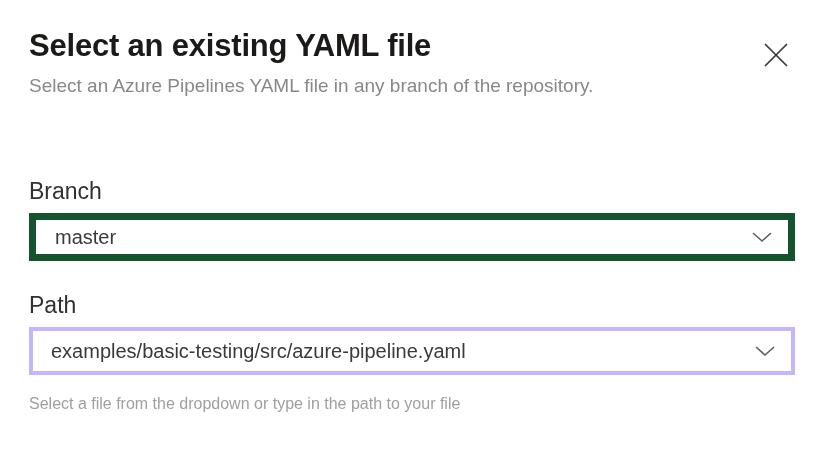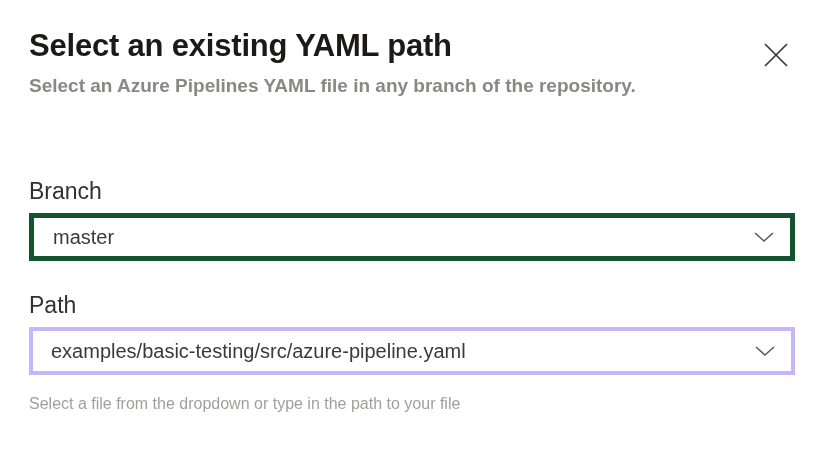--- a/index.html
+++ b/index.html
@@ -37,21 +37,21 @@
     font-size: 31px;
     font-weight: 600;
     line-height: 40px;
     letter-spacing: -0.2px;
     color: #1b1a19;
     margin: 0;
     white-space: nowrap;
   }
   .dialog-subtitle {
     font-size: 19px;
-    font-weight: 700;
+    font-weight: 400;
     line-height: 32px;
     color: #8a8886;
     margin: 4px 0 0 0;
     width: 610px;
   }
 
   .close-button {
     position: absolute;
     right: 21px;
     top: 32px;
@@ -82,21 +82,21 @@
     color: #323130;
     margin: 0 0 9px 0;
   }
 
   .combo {
     position: relative;
     box-sizing: border-box;
     width: 766px;
     height: 48px;
     background: #ffffff;
-    border: 5px solid #14532d;
+    border: 7px solid #14532d;
     display: flex;
     align-items: center;
     cursor: pointer;
   }
   .combo.focused {
     border: 4px solid #c4b5fd;
   }
 
   .combo-value {
     flex: 1 1 auto;
@@ -135,21 +135,21 @@
     color: #a19f9d;
     margin: 18px 0 0 0;
   }
 </style>
 </head>
 <body>
 
 <div class="panel">
 
   <div class="header">
-    <h1 class="dialog-title">Select an existing YAML path</h1>
+    <h1 class="dialog-title">Select an existing YAML file</h1>
     <p class="dialog-subtitle">Select an Azure Pipelines YAML file in any branch of the repository.</p>
   </div>
 
   <button class="close-button" aria-label="Close">
     <span>
       <svg width="32" height="32" viewBox="0 0 32 32" aria-hidden="true">
         <line x1="5" y1="5" x2="27" y2="27" stroke="#3b3a39" stroke-width="1.7"></line>
         <line x1="27" y1="5" x2="5" y2="27" stroke="#3b3a39" stroke-width="1.7"></line>
       </svg>
     </span>

